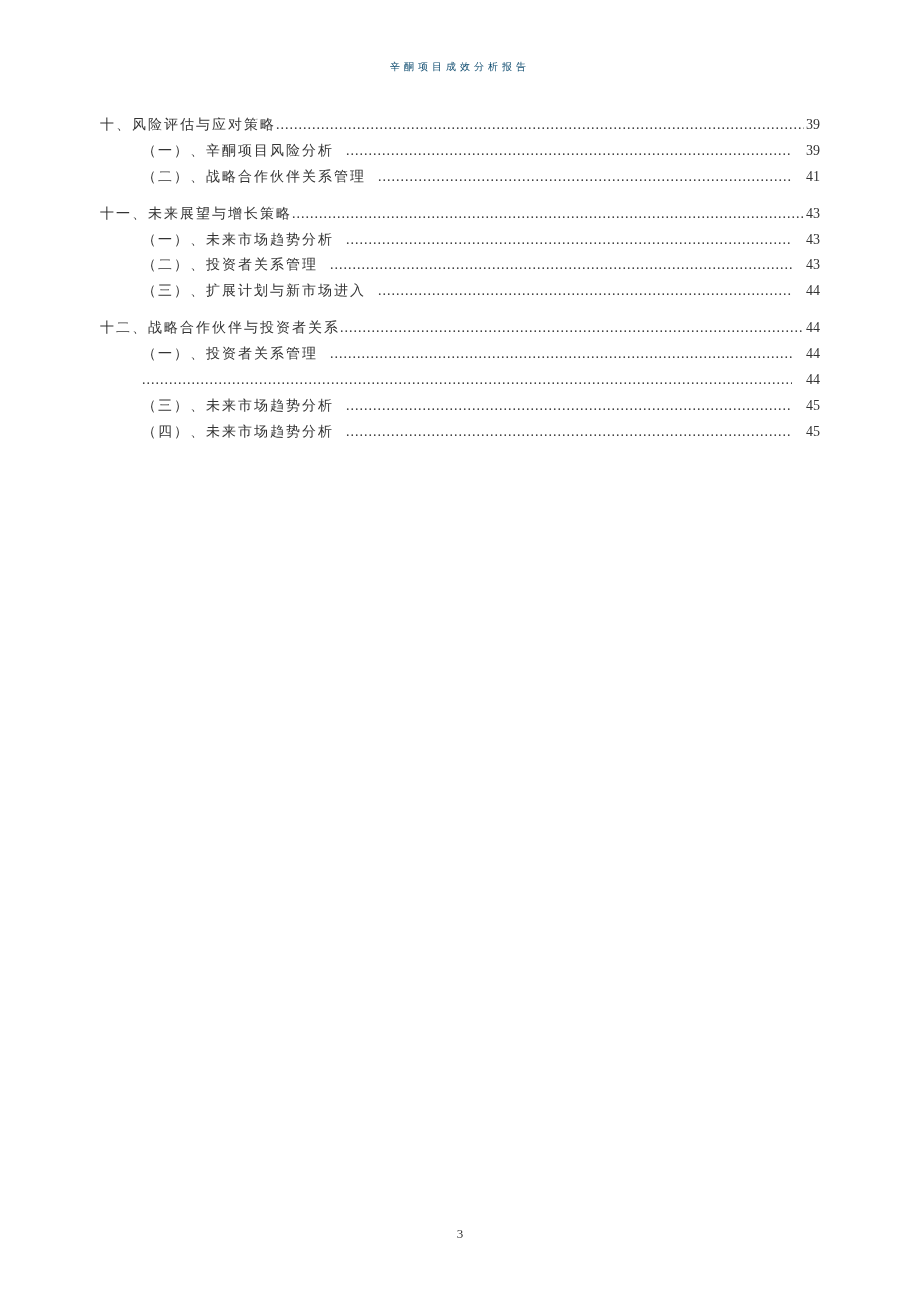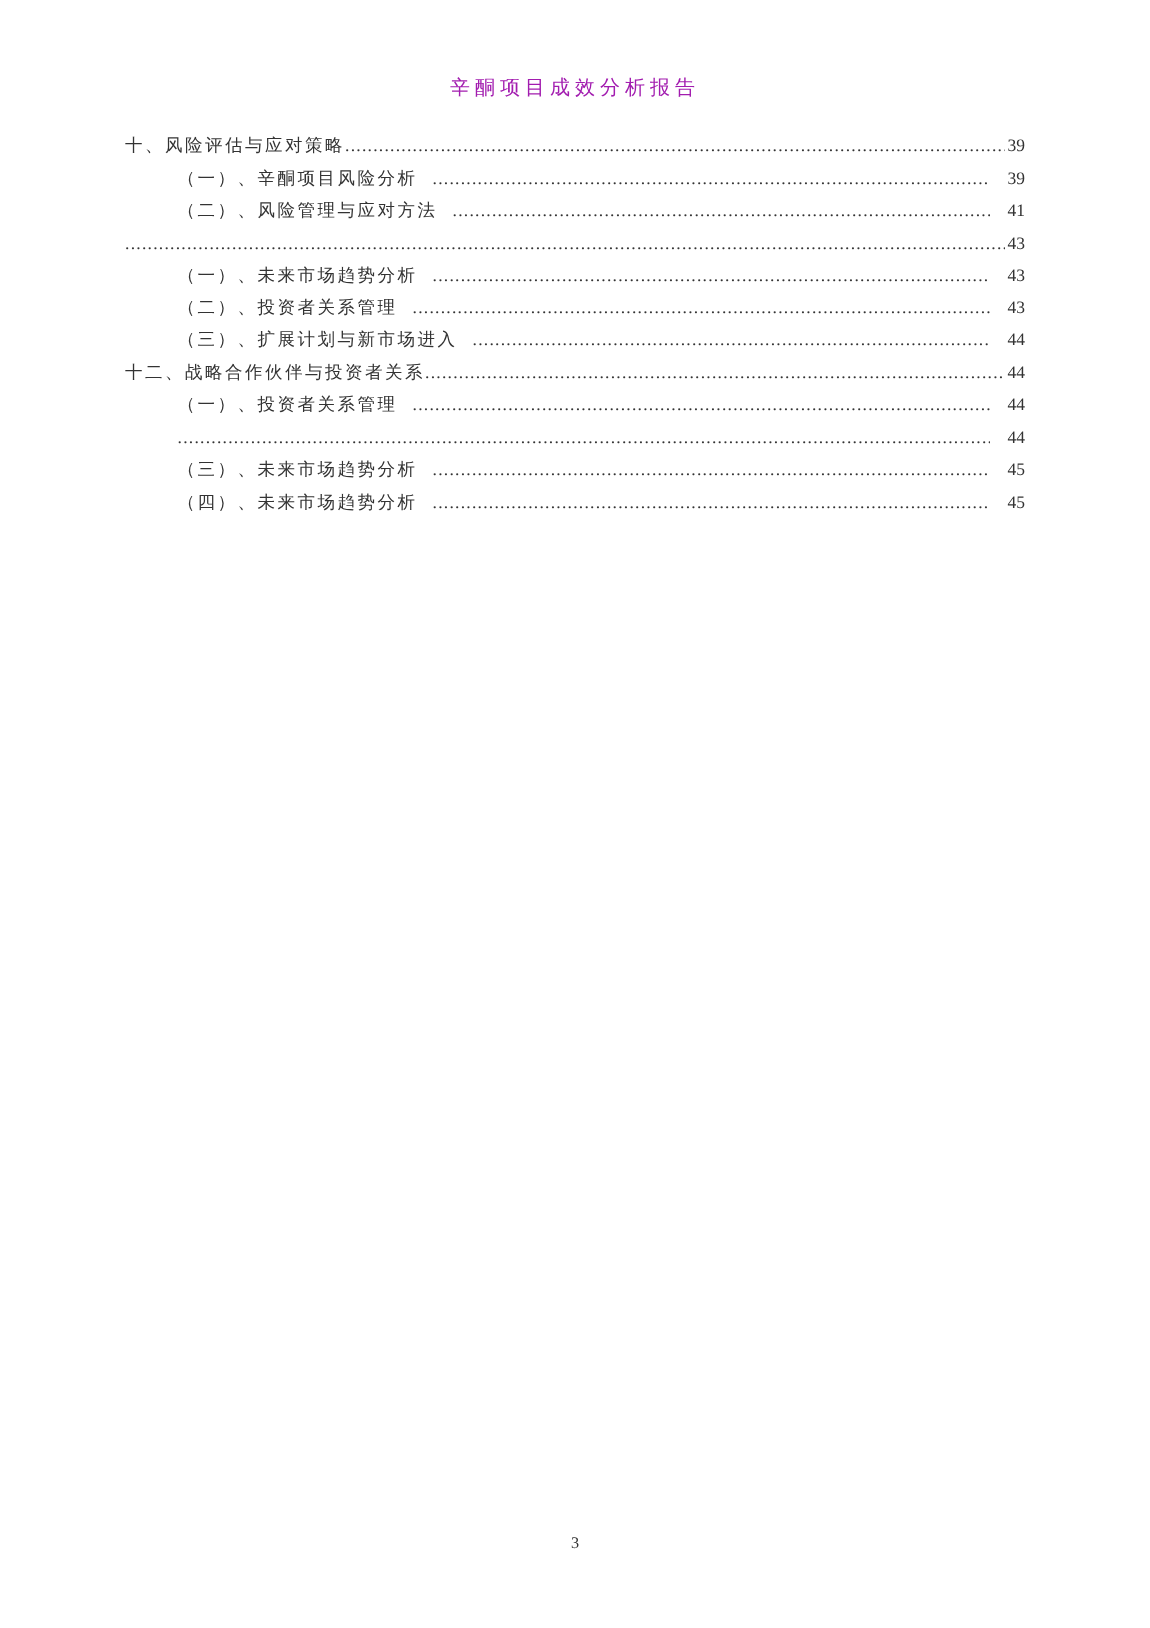--- a/index.html
+++ b/index.html
@@ -14,35 +14,36 @@
       font-family: "SimSun", "宋体", serif;
       position: relative;
     }
     .page {
       padding: 60px 100px 40px 100px;
       height: 100%;
       position: relative;
     }
     .header-title {
       text-align: center;
-      font-size: 16px;
-      color: #a21caf;
+      font-size: 10px;
+      color: #0c4a6e;
       letter-spacing: 4px;
-      margin-bottom: 24px;
+      margin-bottom: 38px;
     }
     .toc-line {
       display: flex;
       align-items: baseline;
       font-size: 14px;
       color: #333;
       line-height: 1.85;
       white-space: nowrap;
     }
     .toc-line.level-1 {
       margin-left: 0;
+      margin-top: 11px;
     }
     .toc-line.level-2 {
       margin-left: 42px;
       gap: 12px;
     }
     .toc-label {
       letter-spacing: 2px;
     }
     .toc-dots {
       flex: 1;
@@ -79,25 +80,26 @@
         <span class="toc-label">十、风险评估与应对策略</span>
         <span class="toc-dots"></span>
         <span class="toc-page">39</span>
       </div>
       <div class="toc-line level-2">
         <span class="toc-label">（一）、辛酮项目风险分析</span>
         <span class="toc-dots"></span>
         <span class="toc-page">39</span>
       </div>
       <div class="toc-line level-2">
-        <span class="toc-label">（二）、风险管理与应对方法</span>
+        <span class="toc-label">（二）、战略合作伙伴关系管理</span>
         <span class="toc-dots"></span>
         <span class="toc-page">41</span>
       </div>
       <div class="toc-line level-1">
+        <span class="toc-label">十一、未来展望与增长策略</span>
         <span class="toc-dots"></span>
         <span class="toc-page">43</span>
       </div>
       <div class="toc-line level-2">
         <span class="toc-label">（一）、未来市场趋势分析</span>
         <span class="toc-dots"></span>
         <span class="toc-page">43</span>
       </div>
       <div class="toc-line level-2">
         <span class="toc-label">（二）、投资者关系管理</span>

